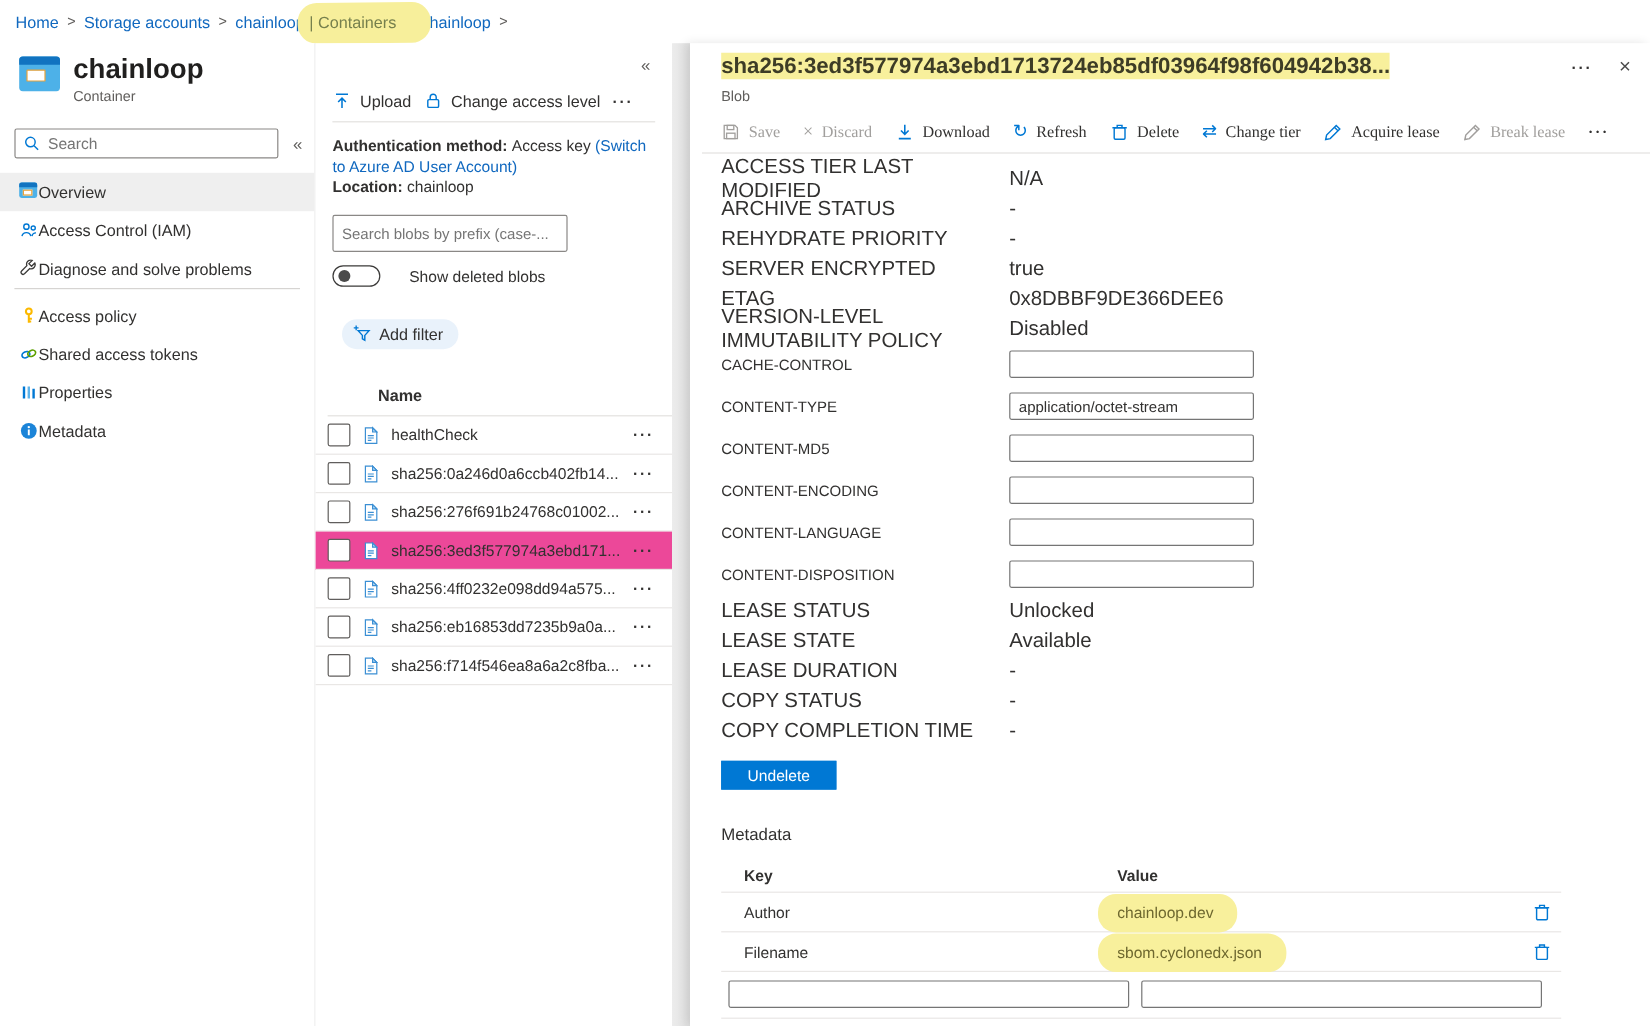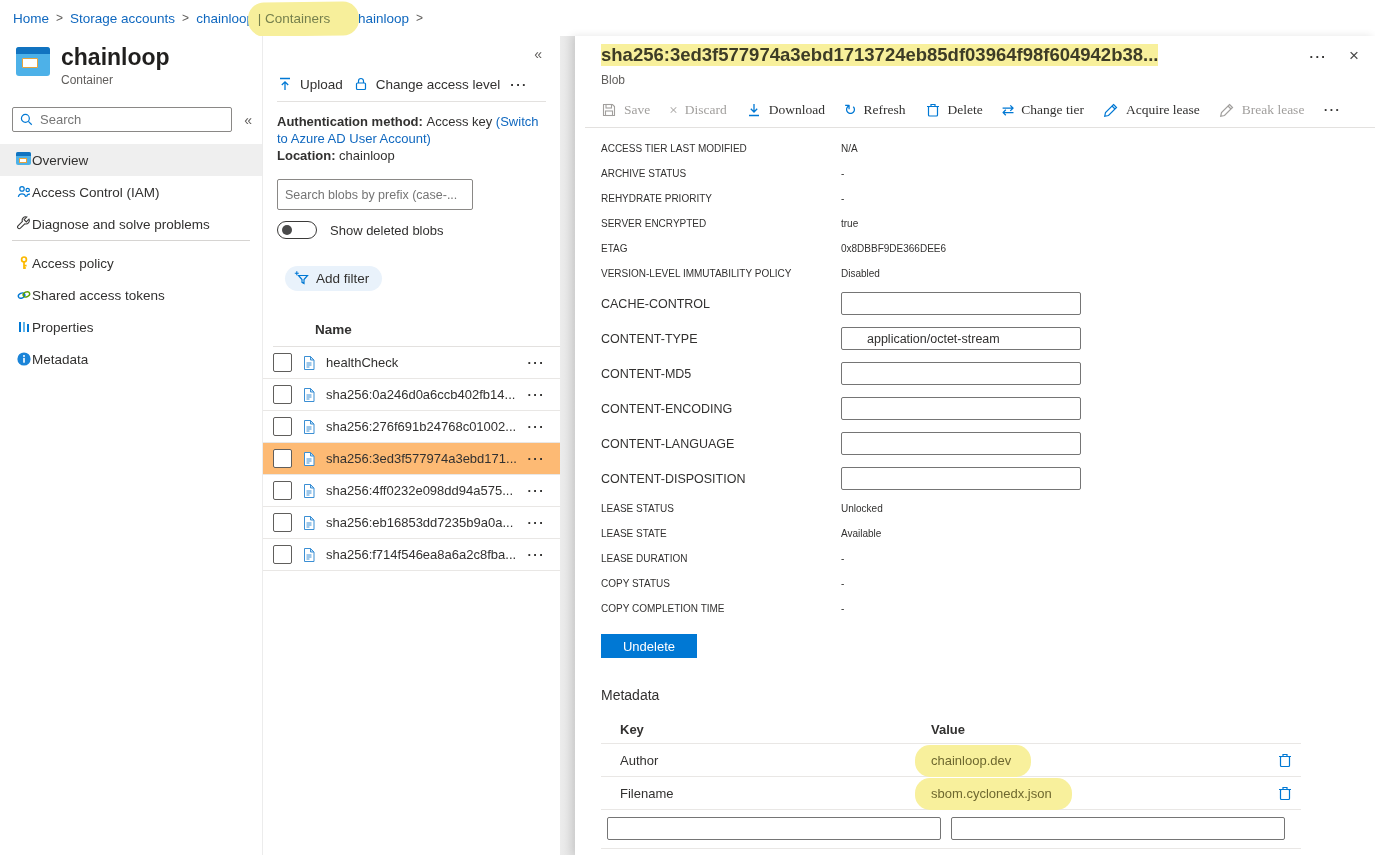--- a/index.html
+++ b/index.html
@@ -62,33 +62,33 @@
   .more-dots { letter-spacing:1.5px; font-weight:bold; font-size:13px; color:#323130;
     cursor:pointer; }
   .mid-divider { border-top:1px solid #e3e1df; margin:0 14px; }
   .auth-block { padding:11px 18px 0 14px; font-size:13px; line-height:17px; }
   .b { font-weight:bold; }
   .blue-link { color:#1068bf; cursor:pointer; }
   .mid-search { margin:15px 0 0 14px; }
   .mid-search input { width:196px; height:31px; border:1px solid #8a8886; border-radius:2px;
     padding:0 7px; font-size:12.5px; box-sizing:border-box; color:#323130;
     font-family:"Liberation Sans",sans-serif; }
-  .toggle-row { display:flex; align-items:center; gap:13px; margin:11px 0 0 14px; }
+  .toggle-row { display:flex; align-items:center; gap:24px; margin:11px 0 0 14px; }
   .toggle { width:40px; height:18px; border:1px solid #3b3a39; border-radius:10px;
     position:relative; background:#fff; cursor:pointer; box-sizing:border-box; }
   .toggle-knob { position:absolute; left:4px; top:3px; width:10px; height:10px;
     border-radius:50%; background:#4a4a4a; }
   .add-filter { display:inline-flex; align-items:center; gap:6px; margin:27px 0 0 22px;
     background:#e9f2fb; border-radius:13px; padding:4px 13px 5px 9px; cursor:pointer;
     font-size:13.5px; }
   .list-header { font-weight:bold; font-size:13.5px; margin:31px 0 9px 52px; }
   .list-top-divider { border-top:1px solid #e3e1df; margin-left:10px; }
   .blob-row { display:flex; align-items:center; height:31px; border-bottom:1px solid #e9e7e5;
     padding-left:10px; gap:9px; cursor:pointer; }
-  .blob-row.selected { background:#fdba74; }
+  .blob-row.selected { background:#ec4899; }
   .cbx { width:17px; height:17px; border:1px solid #605e5c; border-radius:2px;
     background:#fff; flex-shrink:0; cursor:pointer; }
   .blob-name { font-size:13px; flex:1; white-space:nowrap; overflow:hidden; }
   .blob-row .more-dots { padding-right:15px; }
 
   .gap-strip { position:absolute; top:36px; left:560px; width:15px; bottom:0;
     background:linear-gradient(90deg,#ececec,#e0e0e0); }
 
   
   .blade { position:absolute; top:36px; left:575px; right:0; bottom:0; background:#fff;
@@ -104,25 +104,25 @@
   .close-x { font-size:17px; color:#4a4a4a; cursor:pointer; line-height:16px; }
   .blade-sub { font-size:12px; color:#605e5c; padding:7px 0 0 26px; }
   .blade-toolbar { display:flex; align-items:center; gap:19px; padding:15px 0 9px 26px;
     font-size:13.5px;font-family:Liberation Serif, serif; }
   .bt-item { display:flex; gap:7px; align-items:center; cursor:pointer; white-space:nowrap; }
   .bt-item.disabled { color:#a19f9d; }
   .glyph-ic { font-size:15px; line-height:15px; color:#0078d4; }
   .bt-item.disabled .glyph-ic { color:#a19f9d; }
   .blade-divider { border-top:1px solid #e3e1df; margin-left:10px; }
   .props { padding:8px 0 0 26px; }
-  .prop-row { display:flex; height:25px; align-items:center; font-size:10px; }
+  .prop-row { display:flex; height:25px; align-items:center; font-size:17px; }
   .prop-label { width:240px; flex-shrink:0; }
   .field-row { display:flex; height:35px; align-items:center; font-size:12.5px; }
   .field-row input { width:188px; height:21px; border:1px solid #757575; border-radius:2px;
-    font-size:12.5px; padding:0 25px; color:#323130; font-family:"Liberation Sans",sans-serif; }
+    font-size:12.5px; padding:0 7px; color:#323130; font-family:"Liberation Sans",sans-serif; }
   .undelete { display:block; margin:13px 0 0 26px; background:#0078d4; color:#fff;
     border:1px solid #0078d4; width:96px; height:24px; font-size:13px; cursor:pointer;
     font-family:"Liberation Sans",sans-serif; }
   .meta-heading { padding:29px 0 0 26px; font-size:14px; color:#323130; }
   .meta-table { margin:13px 0 0 26px; width:700px; }
   .meta-header { display:flex; height:27px; align-items:center; font-size:13px;
     font-weight:bold; color:#323130; }
   .meta-header .k, .meta-row .k { width:330px; padding-left:19px; box-sizing:border-box;
     flex-shrink:0; }
   .meta-row { display:flex; height:32px; align-items:center; border-top:1px solid #e9e7e5;

